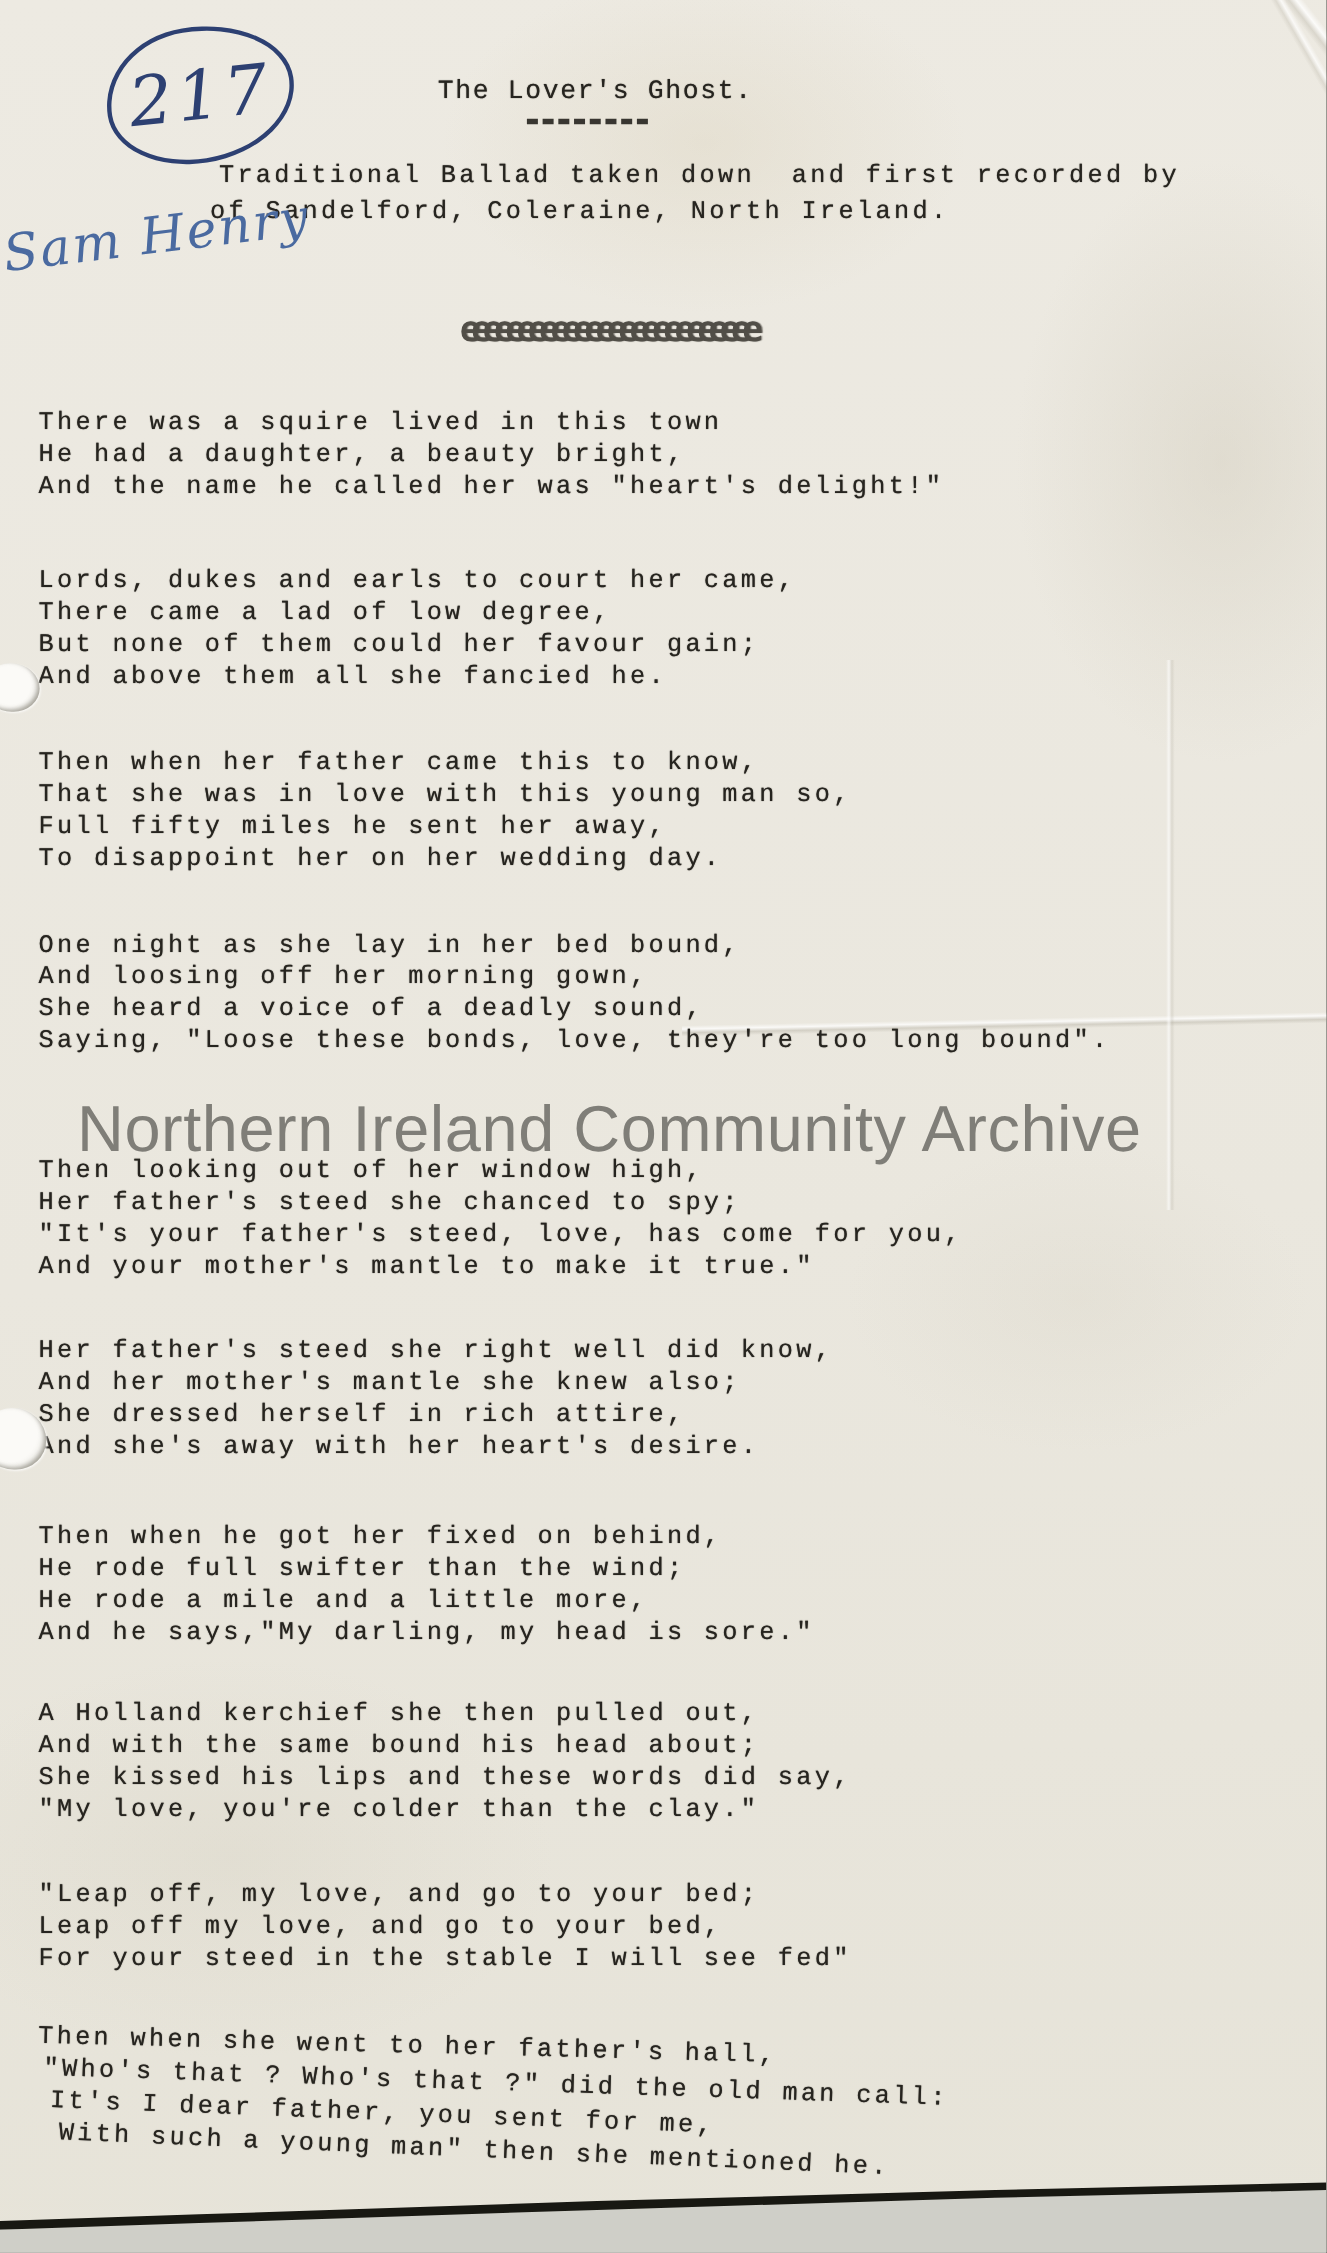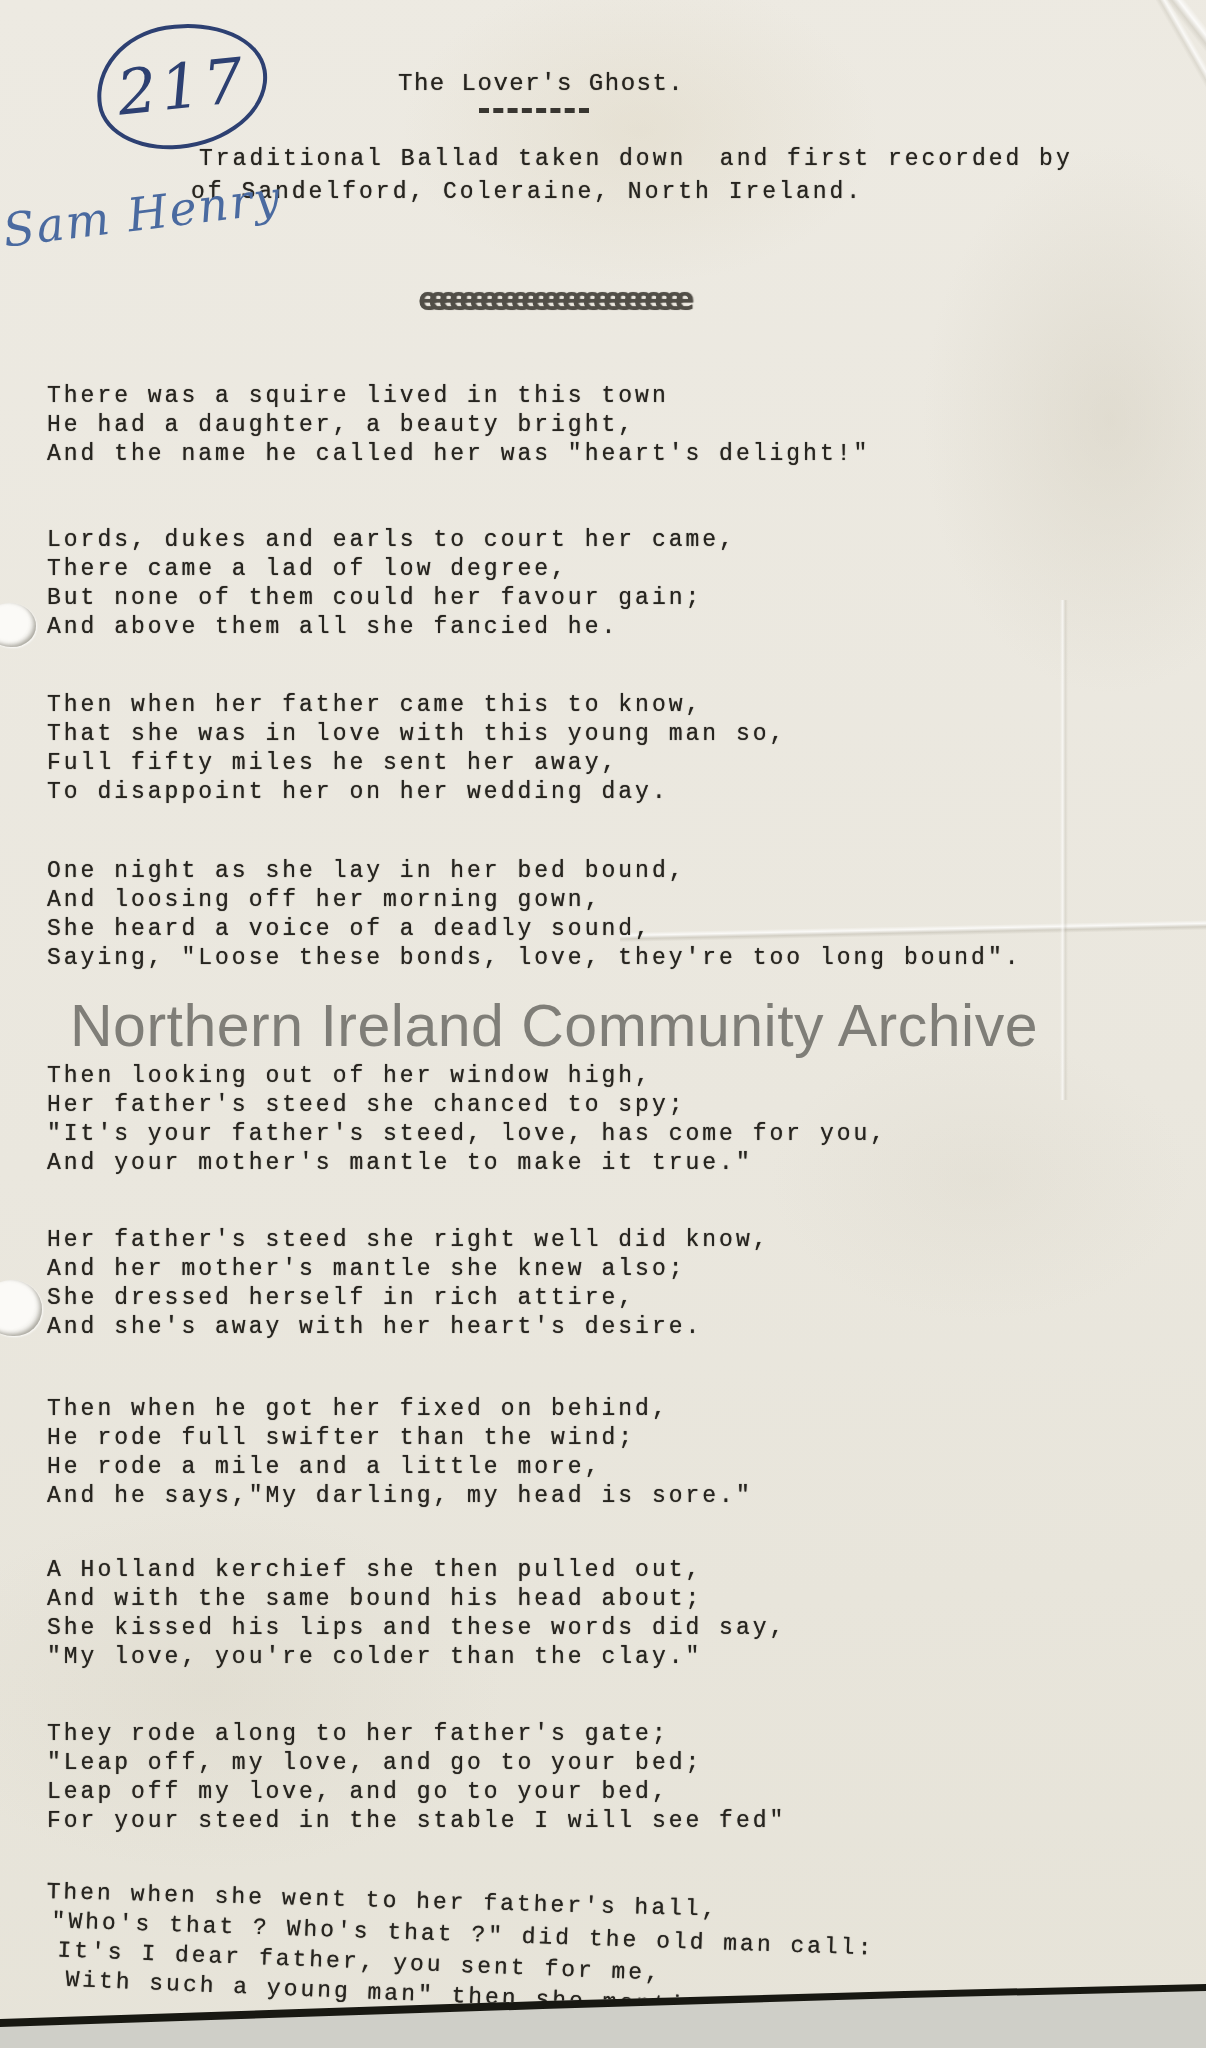--- a/index.html
+++ b/index.html
@@ -56,21 +56,21 @@
     border:4px solid #2d4072;border-radius:46% 54% 52% 48%/55% 48% 52% 45%;
     transform:rotate(-9deg);display:flex;align-items:center;justify-content:center;}
   .archive-number{font-family:"DejaVu Serif",serif;font-style:italic;font-size:62px;
     color:#2d4072;transform:rotate(3deg);letter-spacing:4px;}
   .signature{position:absolute;left:0px;top:204px;font-family:"DejaVu Serif",serif;
     font-style:italic;font-size:46px;color:#4a6aa0;transform:rotate(-7deg);
     transform-origin:left top;letter-spacing:2px;}
 
   
   .poem{position:absolute;left:35px;top:370px;}
-  .stanza{margin:12px;}
+  .stanza{margin:0;}
   .line{font-family:"Liberation Mono","DejaVu Sans Mono",monospace;font-size:23px;
     letter-spacing:3px;line-height:29px;height:29px;color:#26241f;white-space:pre;
     text-shadow:0 0 1px rgba(38,34,28,.8);}
   .s1{margin-bottom:57px;} .s2{margin-bottom:49px;} .s3{margin-bottom:50px;}
   .s4{margin-bottom:89px;} .s5{margin-bottom:48px;} .s6{margin-bottom:53px;}
   .s7{margin-bottom:45px;} .s8{margin-bottom:48px;} .s9{margin-bottom:42px;}
   .s10 .line{transform-origin:left top;}
   .s10 .line:nth-child(1){transform:rotate(1.5deg);}
   .s10 .line:nth-child(2){transform:rotate(1.9deg) translateX(5px);}
   .s10 .line:nth-child(3){transform:rotate(2.2deg) translateX(11px);}
@@ -148,21 +148,20 @@
         <div class="line">He rode a mile and a little more,</div>
         <div class="line">And he says,"My darling, my head is sore."</div>
       </div>
       <div class="stanza s8">
         <div class="line">A Holland kerchief she then pulled out,</div>
         <div class="line">And with the same bound his head about;</div>
         <div class="line">She kissed his lips and these words did say,</div>
         <div class="line">"My love, you're colder than the clay."</div>
       </div>
       <div class="stanza s9">
-        <div class="line">They rode along to her father's gate;</div>
         <div class="line">"Leap off, my love, and go to your bed;</div>
         <div class="line">Leap off my love, and go to your bed,</div>
         <div class="line">For your steed in the stable I will see fed"</div>
       </div>
       <div class="stanza s10">
         <div class="line">Then when she went to her father's hall,</div>
         <div class="line">"Who's that ? Who's that ?" did the old man call:</div>
         <div class="line">It's I dear father, you sent for me,</div>
         <div class="line">With such a young man" then she mentioned he.</div>
       </div>

